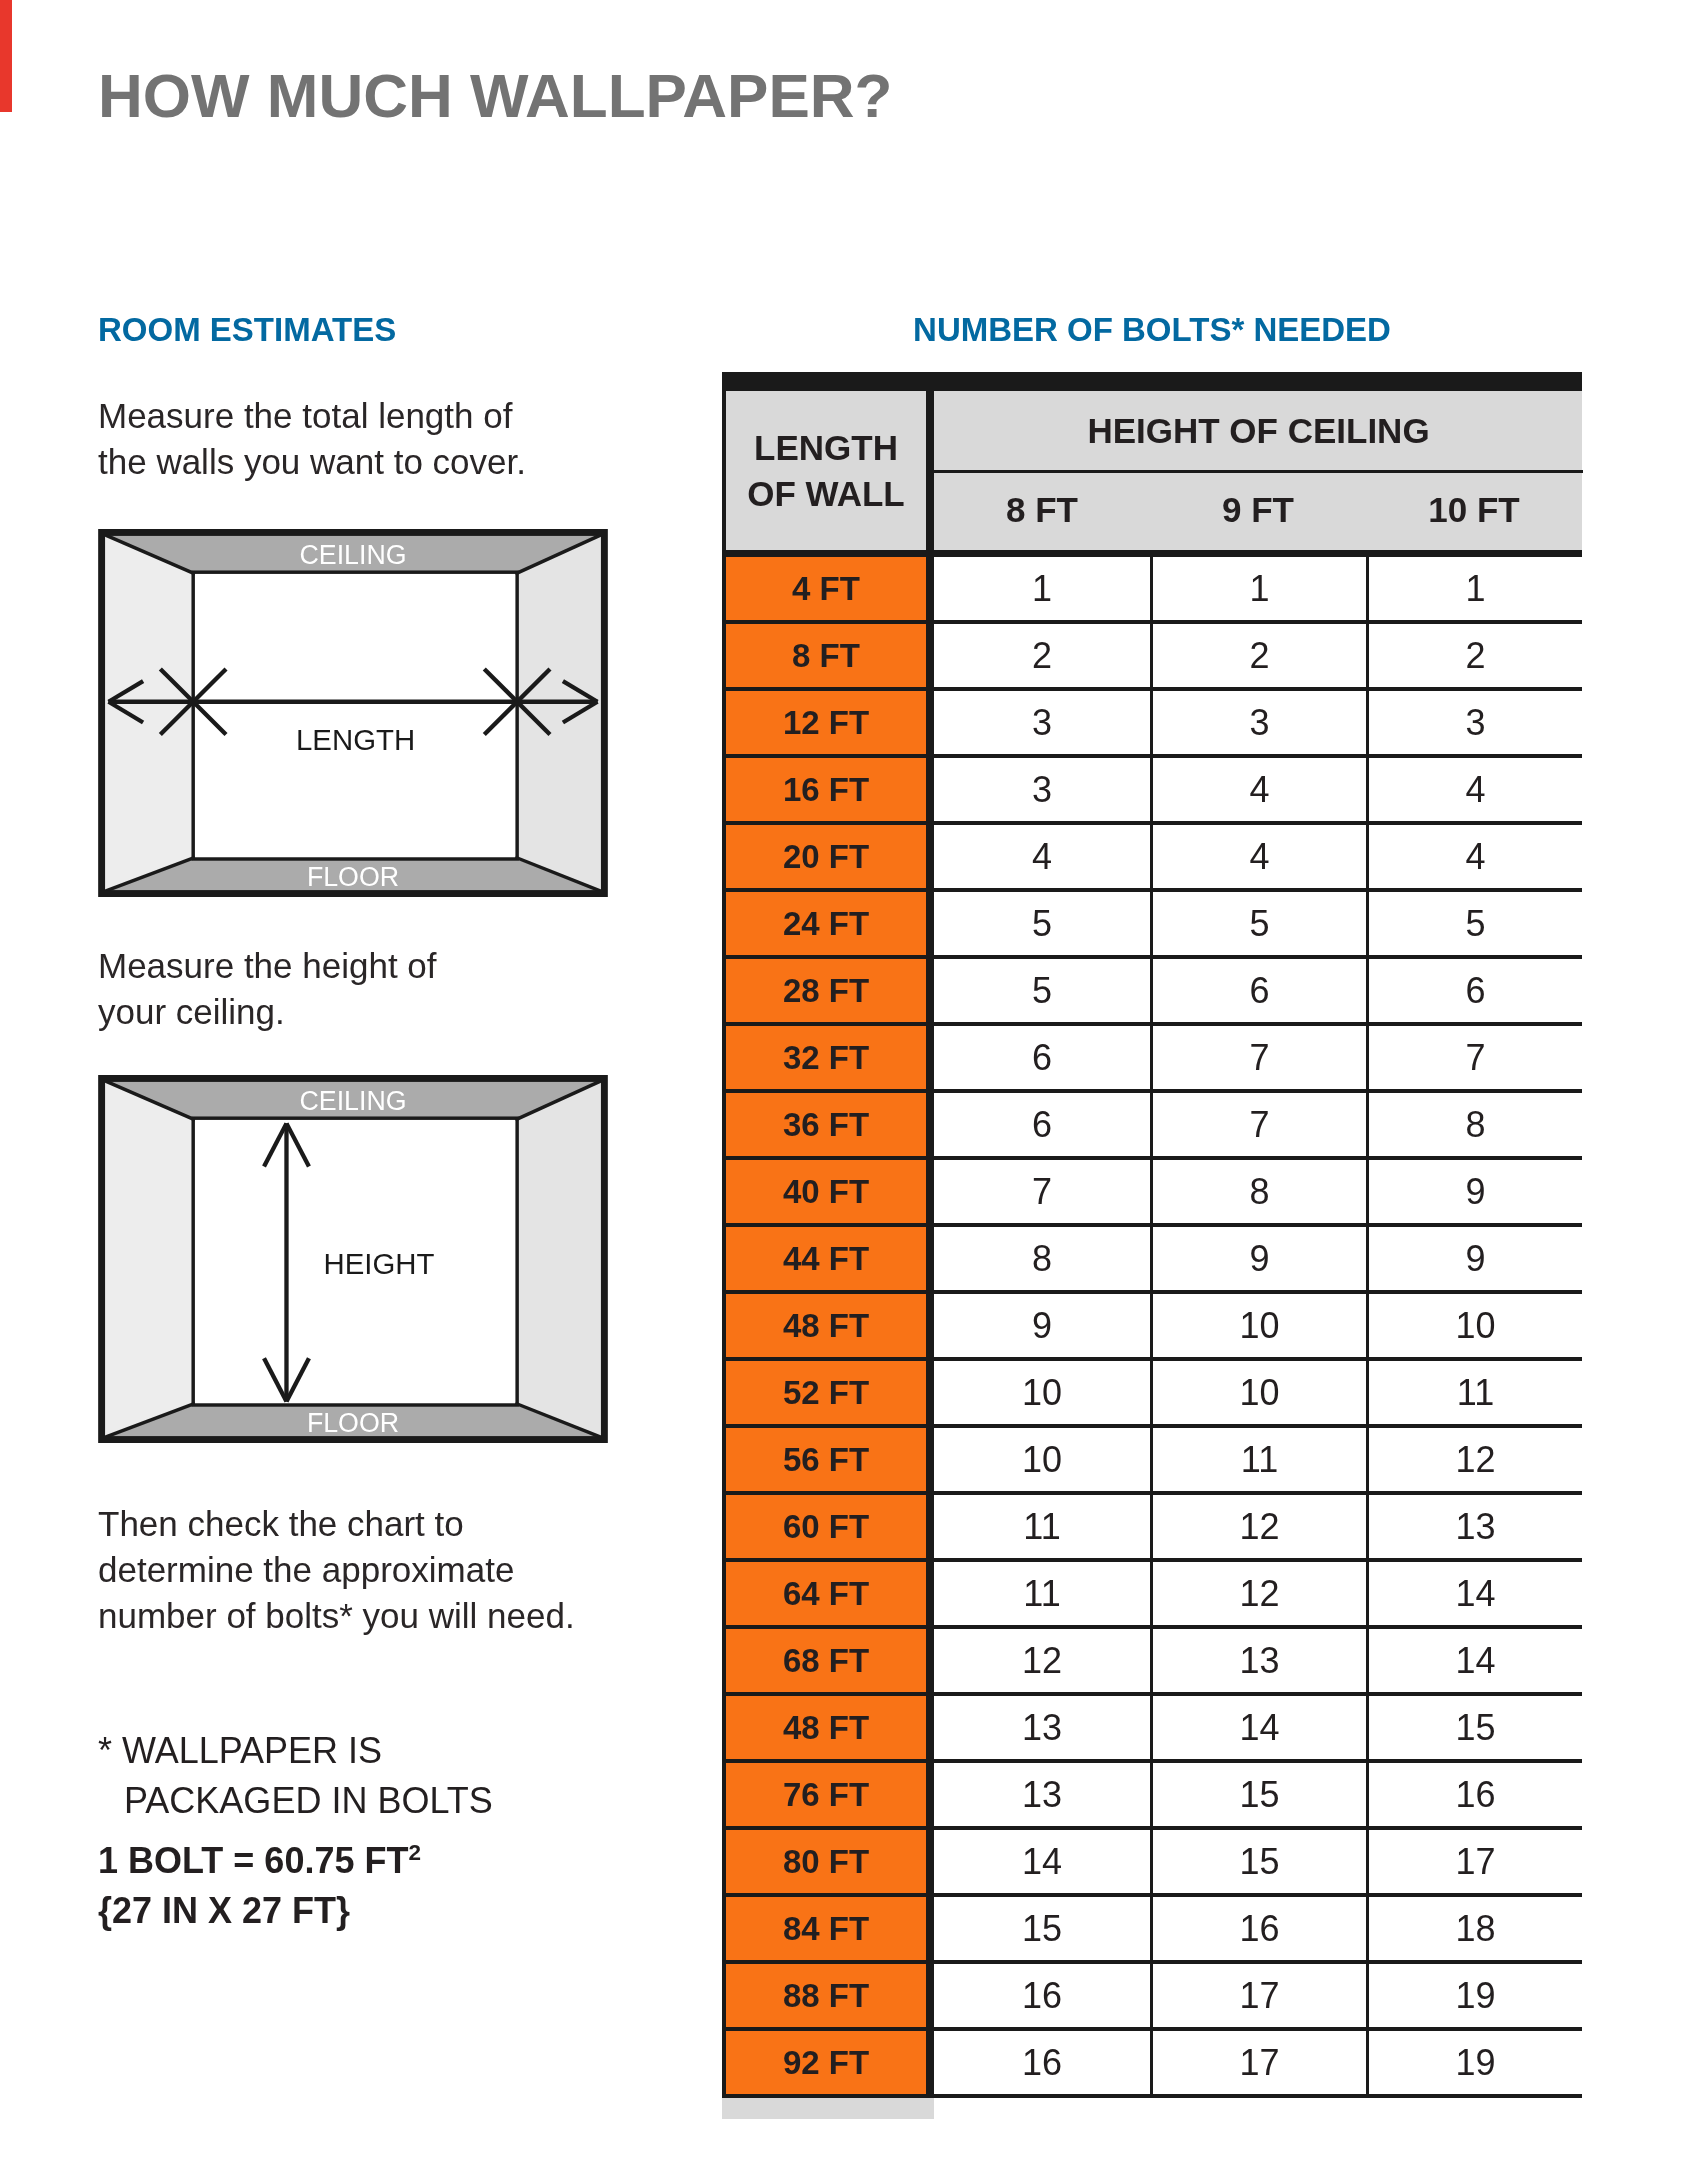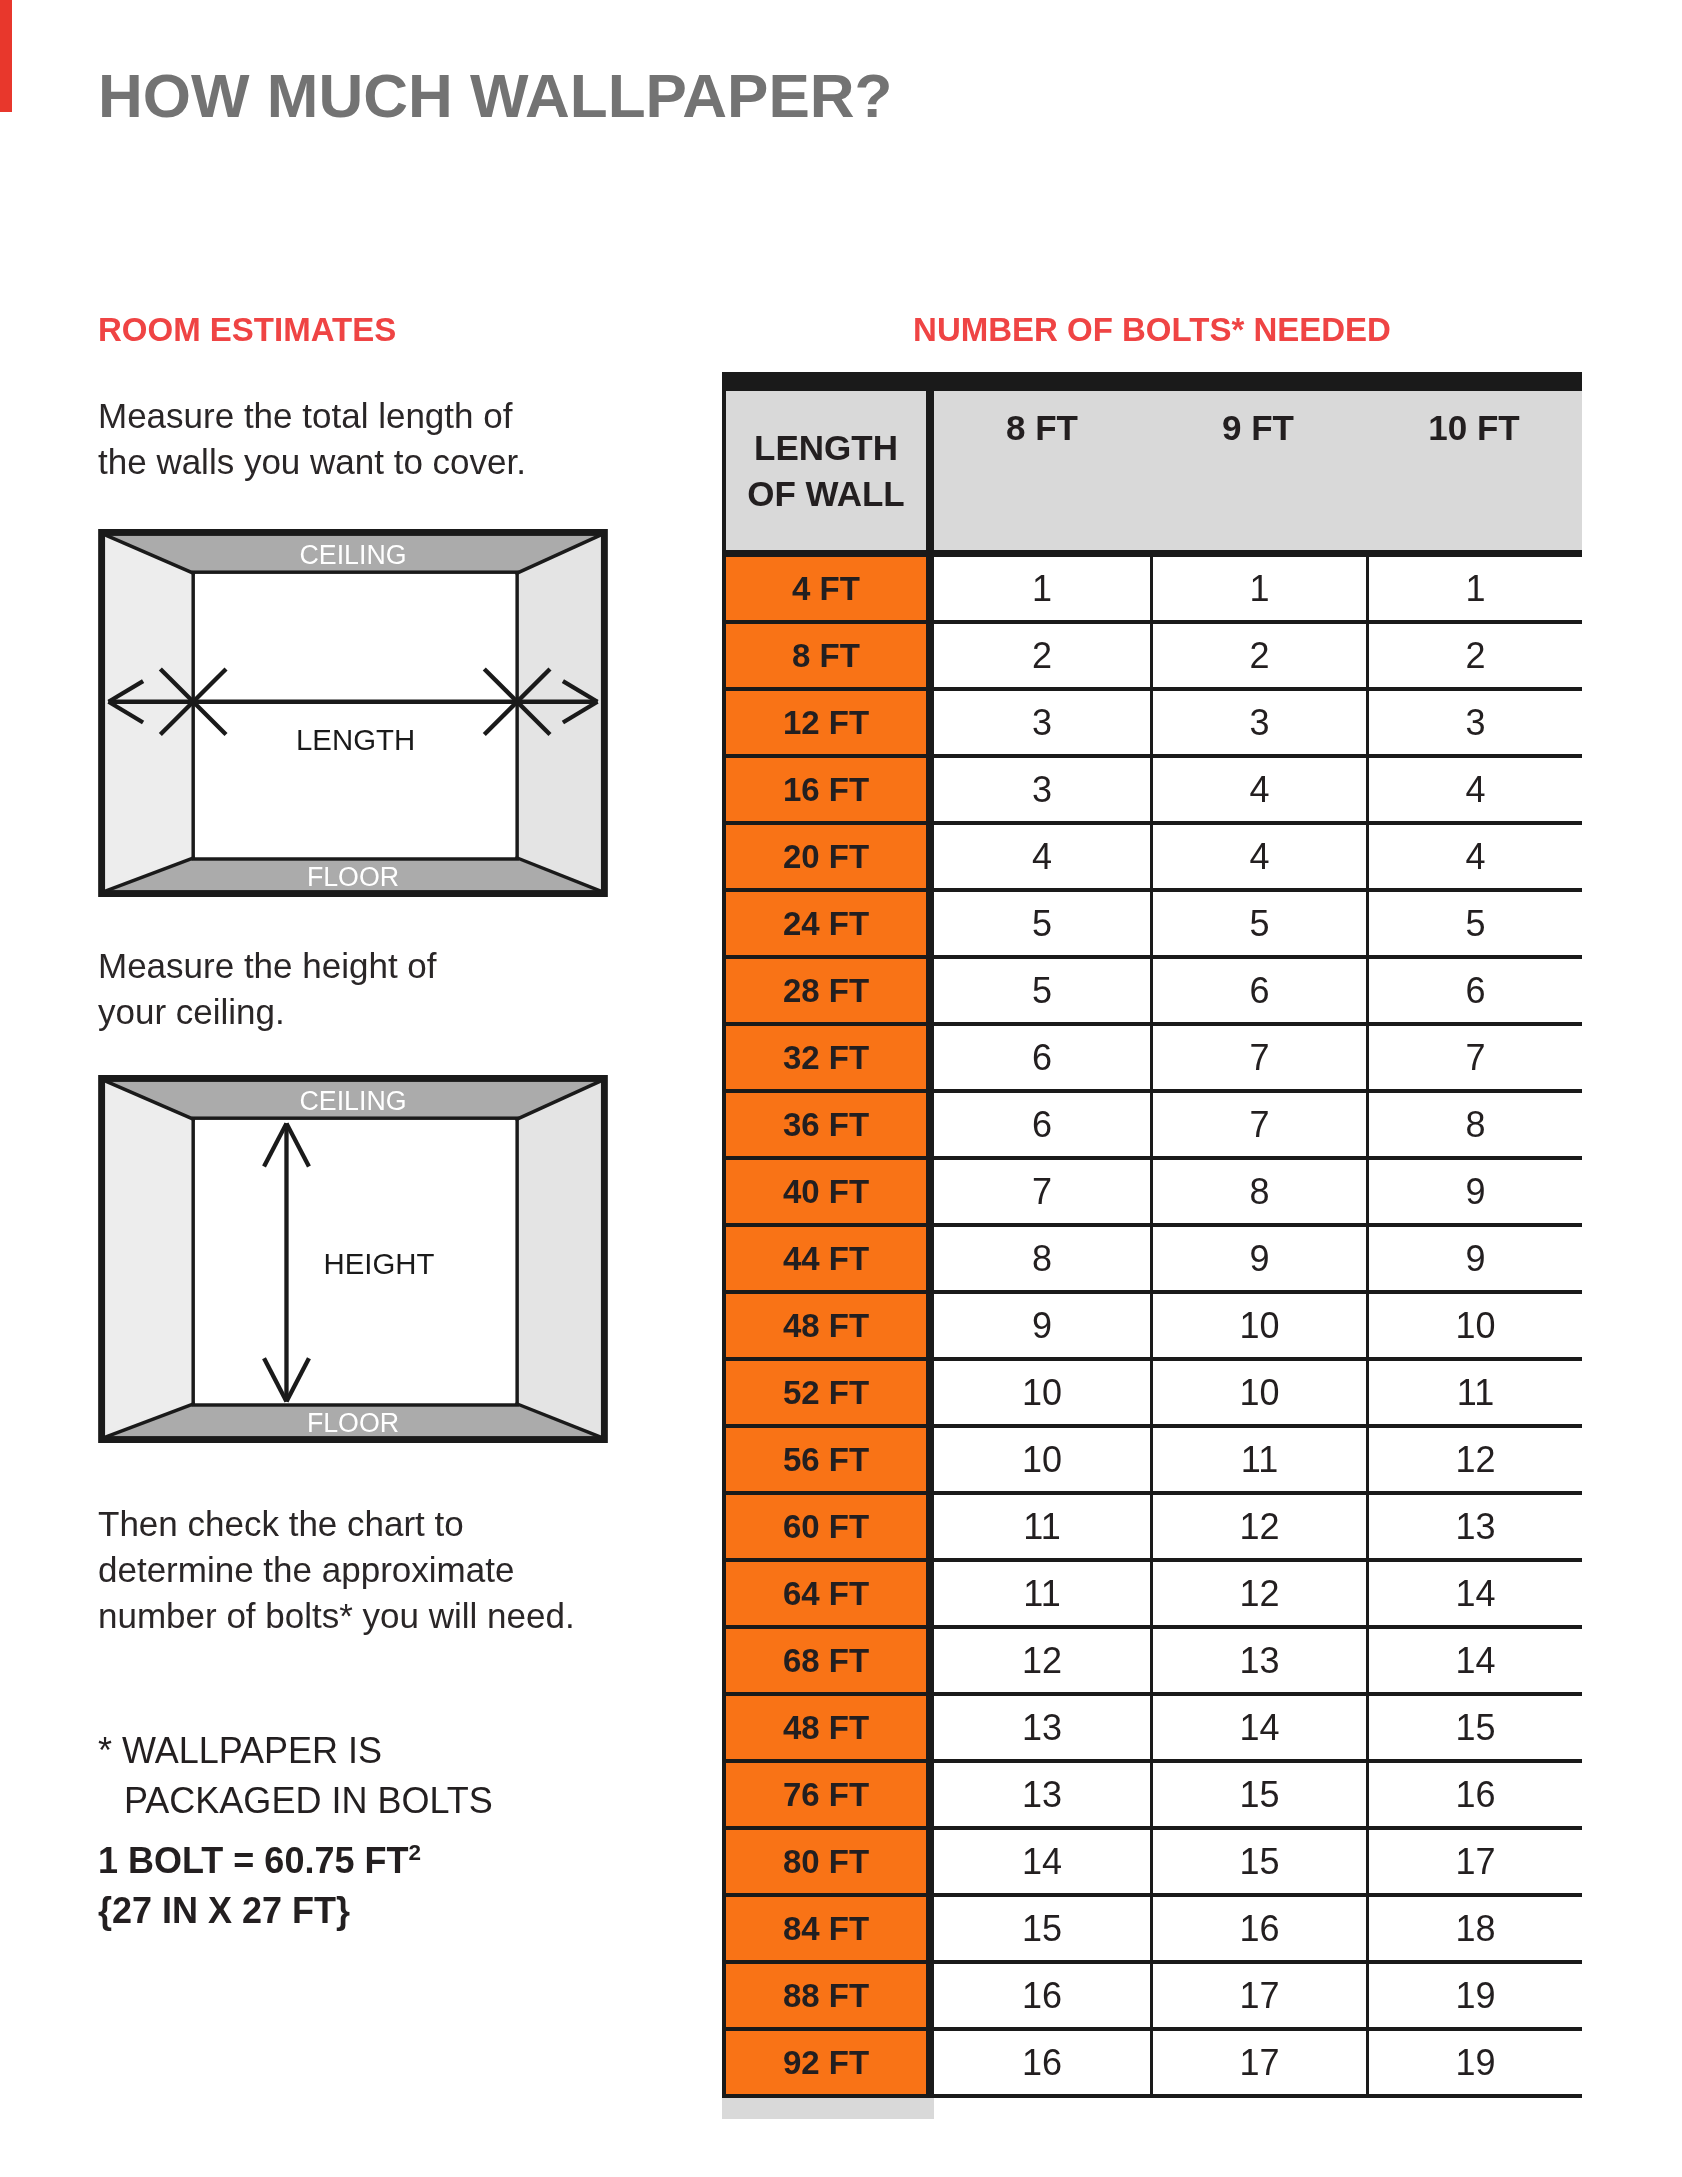--- a/index.html
+++ b/index.html
@@ -13,21 +13,21 @@
   }
   .corner-mark { position:absolute; left:0; top:0; width:12px; height:112px; background:#E8372C; }
 
   .page-title {
     position:absolute; left:98px; top:65px;
     font-size:62px; font-weight:700; line-height:1;
     color:#737373; white-space:nowrap;
   }
 
   .section-heading {
-    position:absolute; font-size:33px; font-weight:700; color:#ef4444; white-space:nowrap;
+    position:absolute; font-size:33px; font-weight:700; color:#0369a1; white-space:nowrap;
   }
   .left-heading { left:98px; top:311px; }
   .table-heading { left:722px; top:311px; width:860px; text-align:center; }
 
   .para {
     position:absolute; left:98px;
     font-size:35px; line-height:1.32; color:#2A2627;
   }
   .para-1 { top:393px; }
   .para-2 { top:943px; }
@@ -168,20 +168,21 @@
 <div class="section-heading table-heading">NUMBER OF BOLTS* NEEDED</div>
 
 <div class="bolts-table">
   <div class="topbar"></div>
   <div class="thead">
     <div class="thead-left">
       <div>LENGTH</div>
       <div>OF WALL</div>
     </div>
     <div class="thead-right">
+      <div class="hoc">HEIGHT OF CEILING</div>
       <div class="subcols">
         <div class="subcol">8 FT</div>
         <div class="subcol">9 FT</div>
         <div class="subcol">10 FT</div>
       </div>
     </div>
   </div>
   <div id="table-body">
       <div class="trow">
         <div class="tlabel">4 FT</div>

